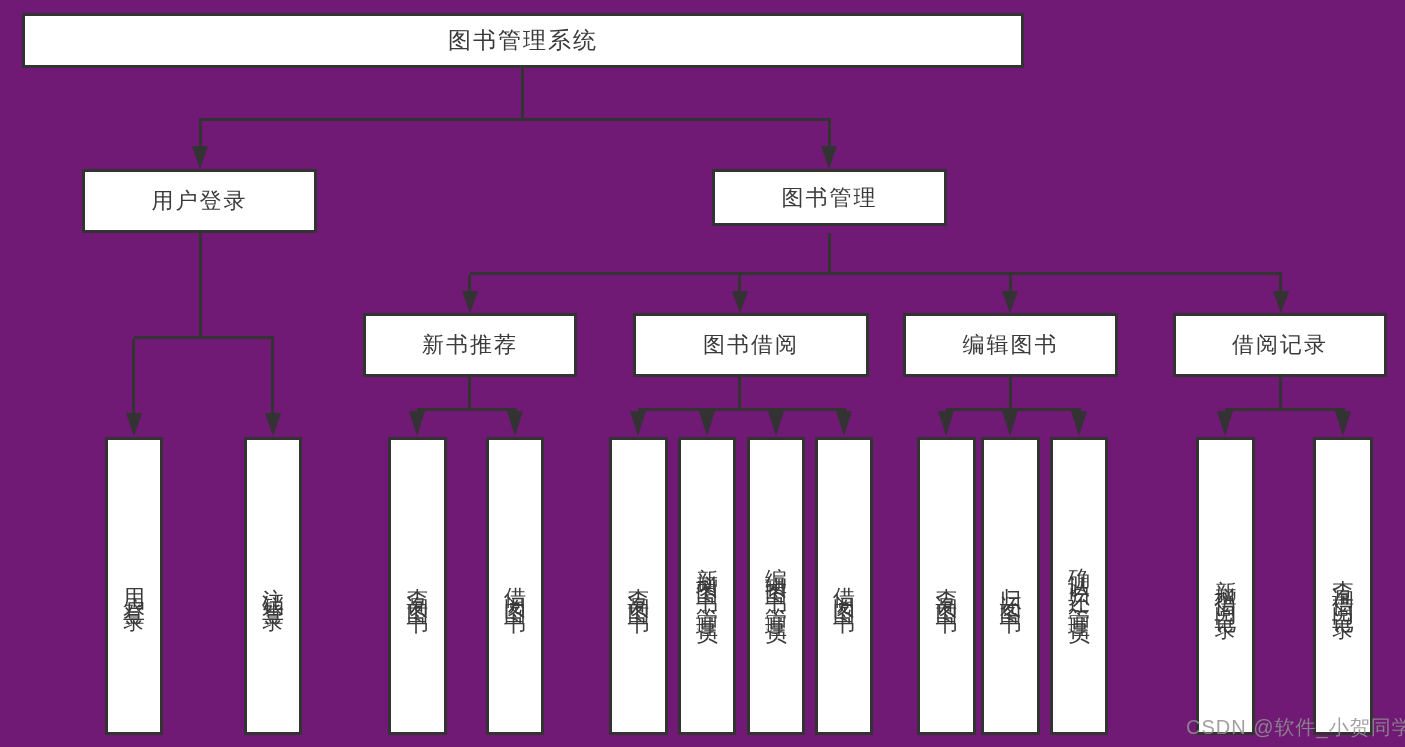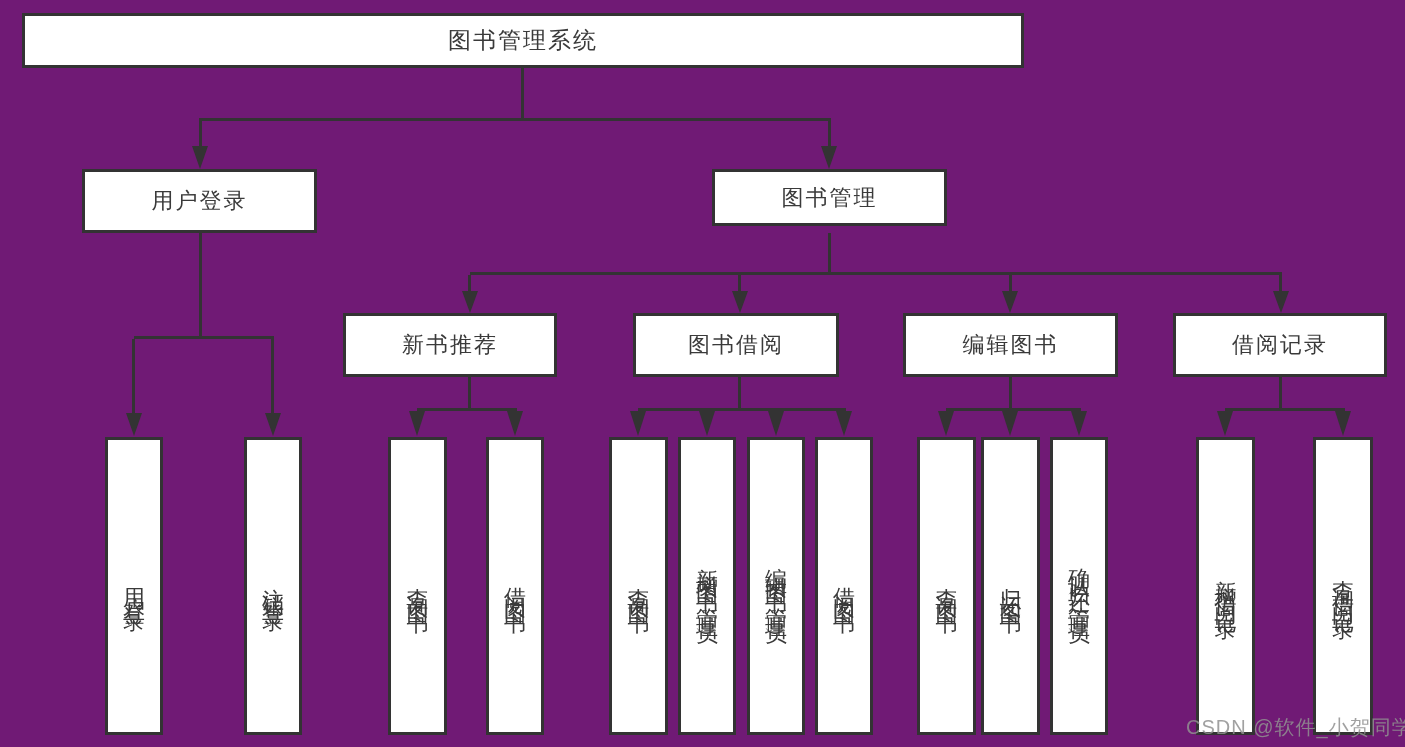--- a/index.html
+++ b/index.html
@@ -107,24 +107,24 @@
     <span class="hlabel">图书管理系统</span>
   </div>
 
   <div class="node" style="left:82px;top:169px;width:235px;height:64px;">
     <span class="hlabel">用户登录</span>
   </div>
   <div class="node" style="left:712px;top:169px;width:235px;height:57px;">
     <span class="hlabel">图书管理</span>
   </div>
 
-  <div class="node" style="left:343px;top:313px;width:214px;height:64px;">
+  <div class="node" style="left:363px;top:313px;width:214px;height:64px;">
     <span class="hlabel">新书推荐</span>
   </div>
-  <div class="node" style="left:633px;top:313px;width:206px;height:64px;">
+  <div class="node" style="left:633px;top:313px;width:236px;height:64px;">
     <span class="hlabel">图书借阅</span>
   </div>
   <div class="node" style="left:903px;top:313px;width:215px;height:64px;">
     <span class="hlabel">编辑图书</span>
   </div>
   <div class="node" style="left:1173px;top:313px;width:214px;height:64px;">
     <span class="hlabel">借阅记录</span>
   </div>
 
   <div class="node" style="left:105px;top:437px;width:58px;height:298px;">

